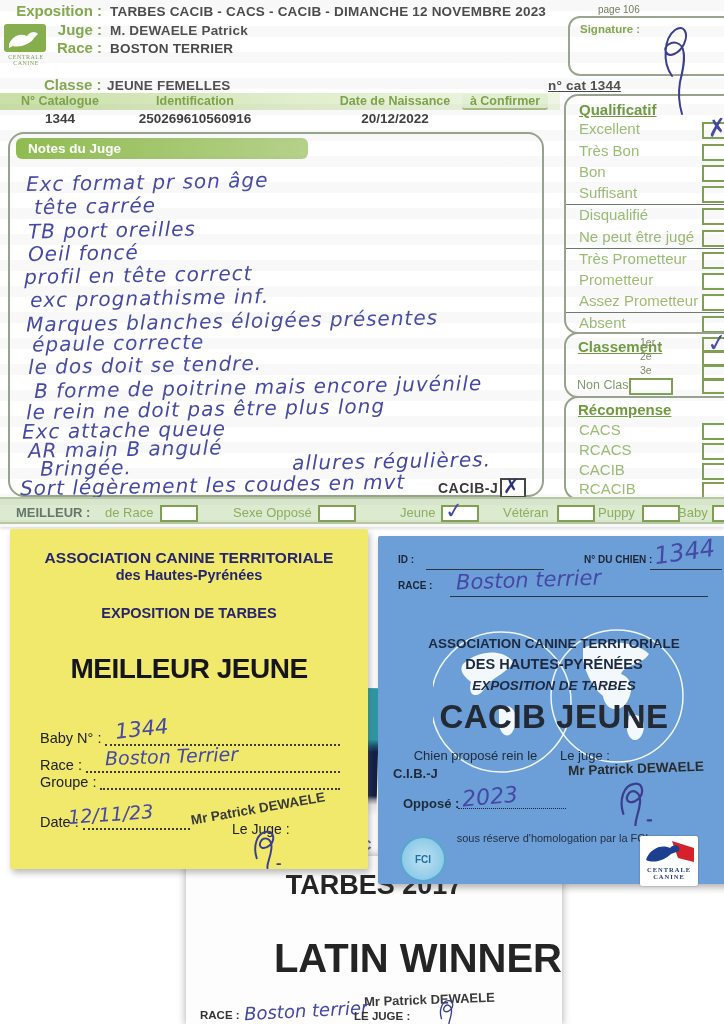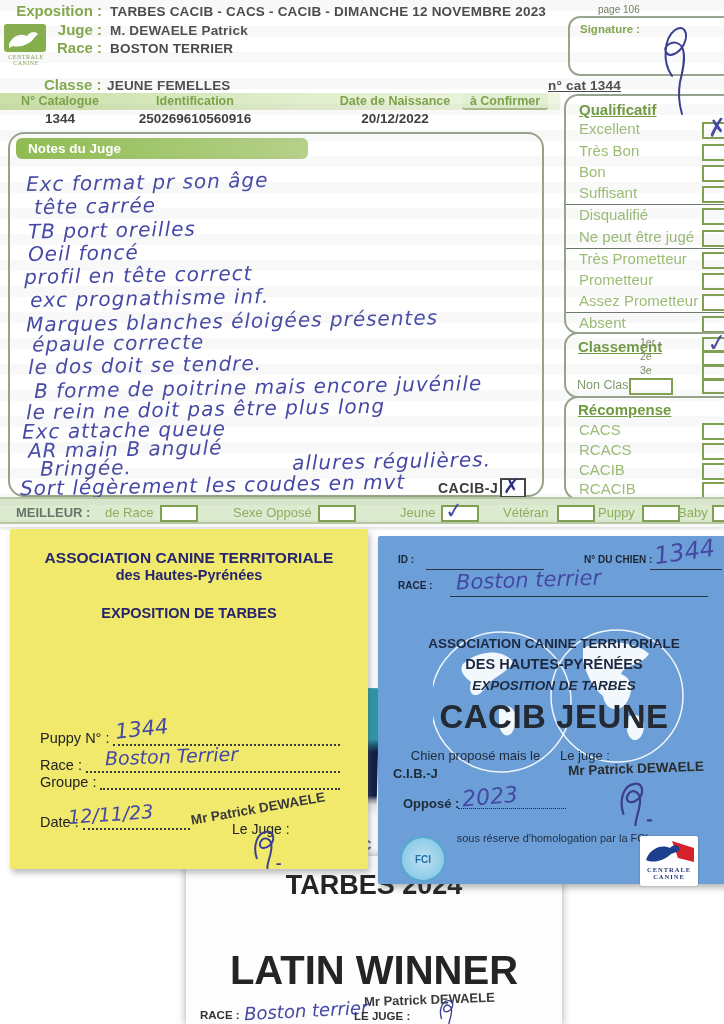--- a/index.html
+++ b/index.html
@@ -267,37 +267,38 @@
         </div>
     </div>
 
     <div class="stripes"></div>
   </div>
 
   <div class="abs ribbon"></div>
   <div class="abs oc-frag">OC</div>
 
   <div class="card white-card">
-    <div class="wc-c" style="top:14px;font-weight:bold;font-size:27px;">TARBES 2024</div>
-    <div class="wc-c" style="top:92px;font-weight:900;font-size:40px;">LATIN WINNER</div>
+    <div class="wc-c" style="top:14px;font-weight:bold;font-size:27px;">TARBES 2017</div>
+    <div class="wc-c" style="top:80px;font-weight:900;font-size:40px;text-align:right;">LATIN WINNER</div>
     <div class="stamp" style="left:178px;top:136px;font-size:13px;transform:rotate(-2deg);">Mr Patrick DEWAELE</div>
     <div class="abs" style="left:14px;top:153px;font-size:11.5px;font-weight:bold;color:#333;">RACE :</div>
     <div class="abs hand" style="left:58px;top:144px;font-size:18px;white-space:nowrap;transform:rotate(-3deg);">Boston terrier</div>
     <div class="abs" style="left:168px;top:154px;font-size:11.5px;font-weight:bold;color:#333;">LE JUGE :</div>
     <svg class="sig" style="position:absolute;left:240px;top:140px;" width="45" height="30" viewBox="0 0 45 45">
       <path d="M12 34 C8 22 12 8 22 7 C30 6 31 16 25 21 C19 26 13 23 16 17 C19 11 28 13 27 24 C26 34 22 40 23 46"></path>
     </svg>
   </div>
 
   <div class="card yellow-card">
     <div class="yc-h" style="top:20px;font-size:15.5px;">ASSOCIATION CANINE TERRITORIALE</div>
     <div class="yc-h" style="top:38px;font-size:14.5px;">des Hautes-Pyrénées</div>
     <div class="yc-h" style="top:76px;font-size:14.5px;">EXPOSITION DE TARBES</div>
+    <div class="yc-title" style="top:124px;">MEILLEUR JEUNE</div>
     <div class="f-row" style="top:200px;width:300px;">
-      <span class="lab">Puppy N° :</span>
+      <span class="lab">Baby N° :</span>
         <span class="dots"></span>
     </div>
     <div class="abs hand" style="left:105px;top:188px;font-size:21px;transform:rotate(-6deg);">1344</div>
     <div class="f-row" style="top:227px;width:300px;">
       <span class="lab">Race :</span>
         <span class="dots"></span>
     </div>
     <div class="abs hand" style="left:95px;top:216px;font-size:19px;white-space:nowrap;transform:rotate(-2deg);">Boston Terrier</div>
     <div class="f-row" style="top:244px;width:300px;">
       <span class="lab">Groupe :</span>
@@ -332,21 +333,21 @@
       <path d="M66 96 C76 90 86 98 82 114 C78 128 68 126 66 112 Z" fill="#ffffff" opacity=".92"></path>
       <path d="M150 36 C172 26 204 30 216 42 C208 54 192 52 188 62 C198 66 202 76 194 90 C186 102 172 98 170 84 C160 76 152 60 150 48 Z" fill="#ffffff" opacity=".92"></path>
       <path d="M196 104 C206 100 214 108 210 120 C206 132 196 130 194 118 Z" fill="#ffffff" opacity=".92"></path>
     </svg>
 
     <div class="bc-c" style="top:100px;font-weight:bold;font-size:13.5px;">ASSOCIATION CANINE TERRITORIALE</div>
     <div class="bc-c" style="top:120px;font-weight:bold;font-size:14.5px;">DES HAUTES-PYRÉNÉES</div>
     <div class="bc-c" style="top:142px;font-weight:bold;font-style:italic;font-size:13.5px;">EXPOSITION DE TARBES</div>
     <div class="bc-title" style="top:162px;">CACIB JEUNE</div>
 
-    <div class="abs" style="left:15px;top:212px;width:165px;text-align:center;font-size:13px;color:#1f2a38;">Chien proposé mais le</div>
+    <div class="abs" style="left:15px;top:212px;width:165px;text-align:center;font-size:13px;color:#1f2a38;">Chien proposé rein le</div>
     <div class="abs" style="left:15px;top:230px;width:165px;font-size:13px;font-weight:bold;color:#1f2a38;">C.I.B.-J</div>
     <div class="abs" style="left:182px;top:212px;font-size:13px;color:#1f2a38;">Le juge :</div>
     <div class="stamp" style="left:190px;top:225px;font-size:13.5px;color:#2a2a2a;transform:rotate(-2deg);">Mr Patrick DEWAELE</div>
     <svg class="sig" style="position:absolute;left:232px;top:240px;" width="50" height="50" viewBox="0 0 45 45">
       <path d="M12 34 C8 22 12 8 22 7 C30 6 31 16 25 21 C19 26 13 23 16 17 C19 11 28 13 27 24 C26 34 22 40 23 46 M34 40 L37 40"></path>
     </svg>
     <div class="abs" style="left:25px;top:260px;font-size:13px;font-weight:bold;color:#1f2a38;">Opposé :</div>
     <div class="abs" style="left:80px;top:272px;width:108px;border-bottom:1.5px dotted #223;"></div>
     <div class="abs hand" style="left:84px;top:248px;font-size:22px;transform:rotate(-5deg);">2023</div>
     <div class="bc-c" style="top:296px;font-size:11px;color:#243043;">sous réserve d'homologation par la FCI.</div>

